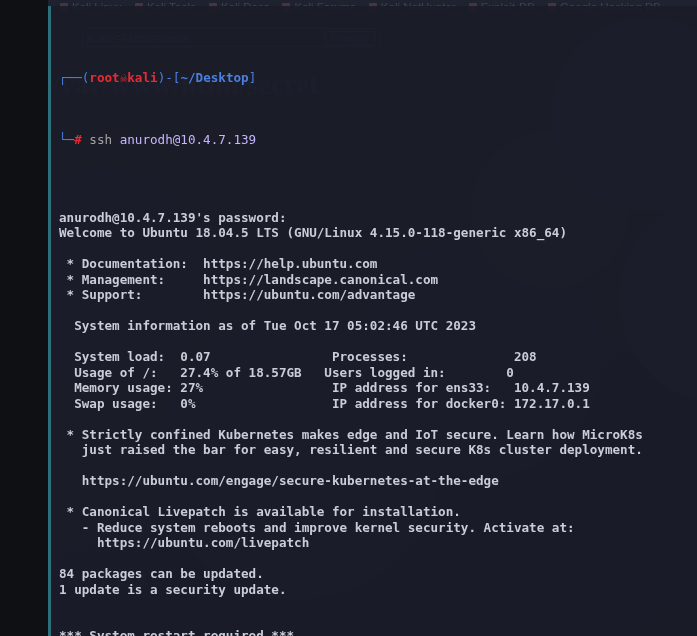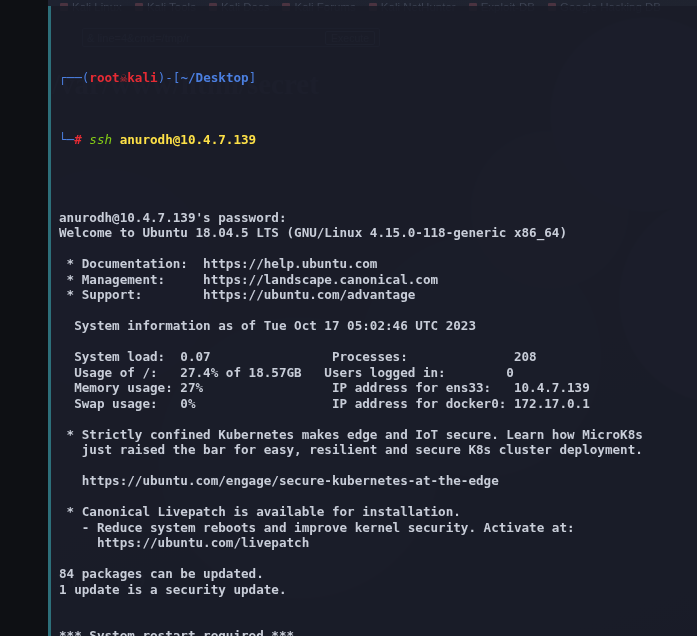--- a/index.html
+++ b/index.html
@@ -110,22 +110,22 @@
     line-height: 15.5px;
     color: #d6dae4;
     white-space: pre;
     letter-spacing: 0px;
   }
   .line { height: 15.5px; }
 
   
   .blue    { color: #4b7fe0; }
   .red     { color: #e62b34; font-weight: bold; }
-  .cyan    { color: #84cc16; font-style: italic; }
-  .white   { color: #fde047; font-weight: bold; }
+  .cyan    { color: #a3a3a3; }
+  .white   { color: #c4b5fd; }
   .bblue   { color: #4b7fe0; font-weight: bold; }
   .dim     { color: #c8cdd8; font-weight: bold; }
 
   
   .frame { color: #4b7fe0; }
 </style>
 </head>
 <body>
 
 <div id="screen">

